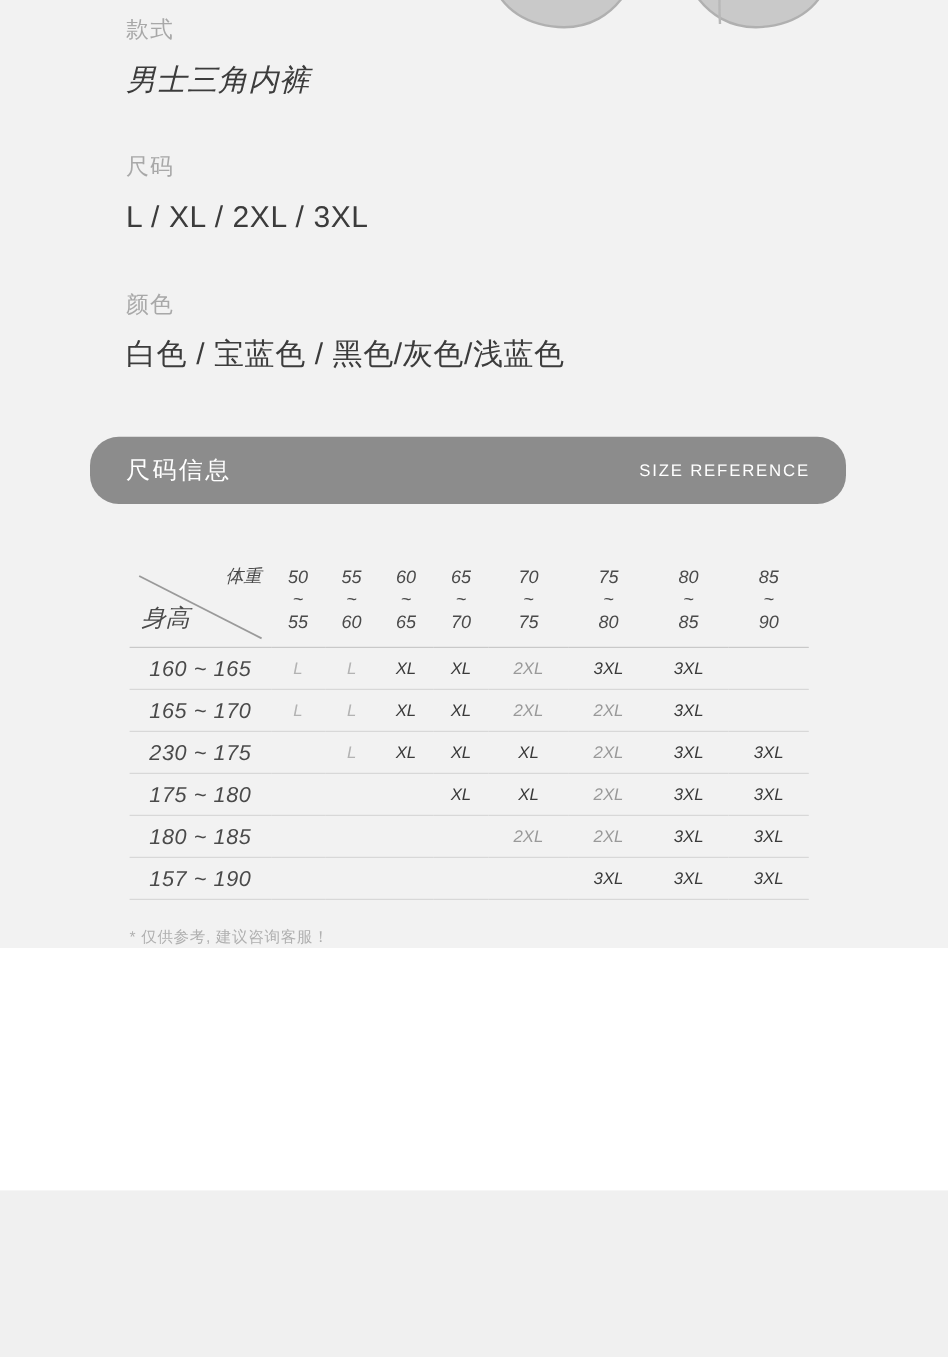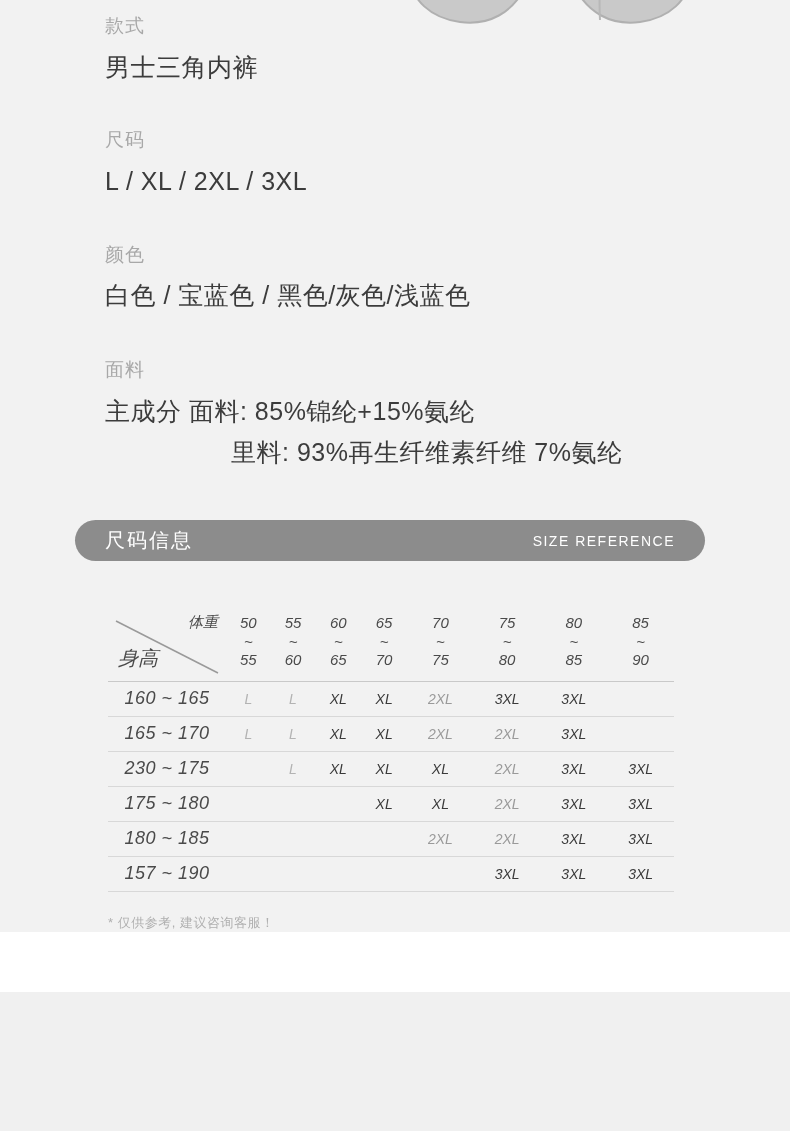--- a/index.html
+++ b/index.html
@@ -51,37 +51,37 @@
   .spec-value {
     font-size: 25px;
     color: #3c3c3c;
     letter-spacing: 0.5px;
     line-height: 1.15;
     font-weight: 400;
   }
 
   .row-style { padding-top: 0; }
   .lbl-style { padding-top: 16px; }
-  .val-style { margin-top: 16px; }
+  .val-style { margin-top: 16px; font-style: italic; }
 
   .lbl-size { margin-top: 48px; }
   .val-size { margin-top: 16px; }
 
   .lbl-color { margin-top: 50px; }
   .val-color { margin-top: 15px; }
 
   .lbl-fabric { margin-top: 50px; }
   .val-fabric-1 { margin-top: 16px; }
   .val-fabric-2 { margin-top: 12px; padding-left: 126px; }
 
   
   .banner {
     margin: 54px 0 0 75px;
     width: 630px;
-    height: 41px;
+    height: 56px;
     background: #8c8c8c;
     border-radius: 24px;
     display: flex;
     align-items: center;
     justify-content: space-between;
     padding: 0 30px;
     color: #ffffff;
   }
   .banner-title {
     font-size: 20px;
@@ -215,25 +215,20 @@
     <div class="spec-block">
       <div class="spec-label lbl-size">尺码</div>
       <div class="spec-value val-size">L / XL / 2XL / 3XL</div>
     </div>
 
     <div class="spec-block">
       <div class="spec-label lbl-color">颜色</div>
       <div class="spec-value val-color">白色 / 宝蓝色 / 黑色/灰色/浅蓝色</div>
     </div>
 
-    <div class="spec-block">
-      <div class="spec-label lbl-fabric">面料</div>
-      <div class="spec-value val-fabric-1">主成分  面料: 85%锦纶+15%氨纶</div>
-      <div class="spec-value val-fabric-2">里料: 93%再生纤维素纤维 7%氨纶</div>
-    </div>
   </div>
 
   <div class="banner">
     <div class="banner-title">尺码信息</div>
     <div class="banner-sub">SIZE REFERENCE</div>
   </div>
 
   <div class="table-wrap">
     <table class="size-table">
       <thead>

